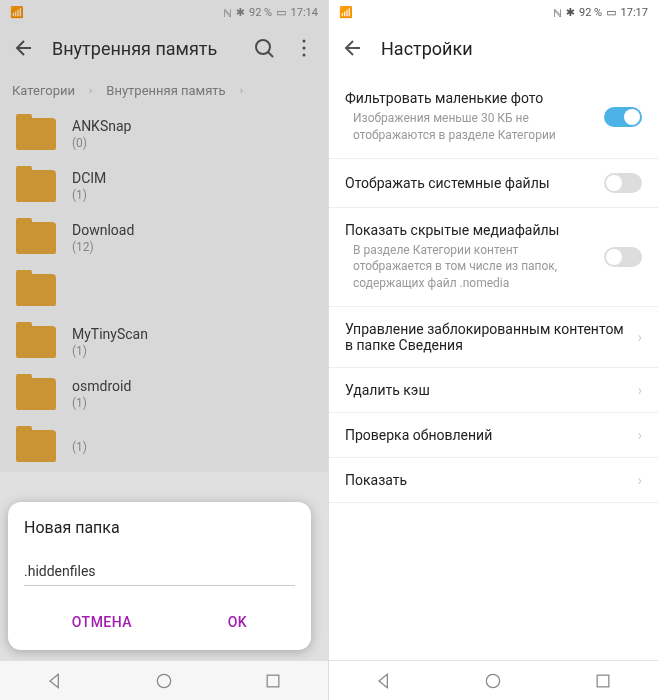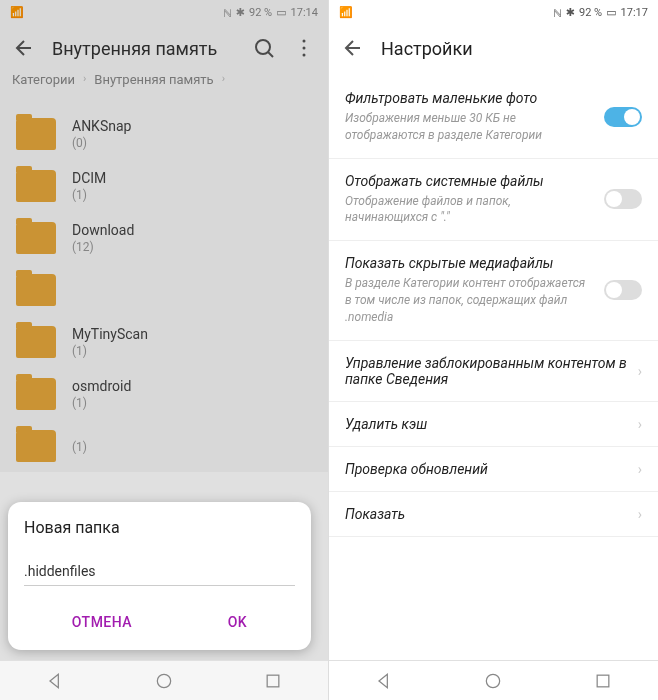--- a/index.html
+++ b/index.html
@@ -10,21 +10,21 @@
 .status-bar { height: 24px; display: flex; justify-content: space-between; align-items: center; padding: 0 10px; font-size: 11px; color: #555; }
 .status-bar.light { background: #f6f6f6; color: #888; }
 .status-left, .status-right { display: flex; align-items: center; gap: 4px; }
 
 .header { height: 48px; display: flex; align-items: center; padding: 0 12px; gap: 16px; }
 .header-left { background: #f6f6f6; }
 .header-title { font-size: 18px; color: #333; flex: 1; font-weight: 400; }
 .header-title.dark { color: #222; }
 .icon-btn { width: 24px; height: 24px; display: flex; align-items: center; justify-content: center; color: #555; cursor: pointer; }
 
-.breadcrumb { height: 36px; display: flex; align-items: flex-start; padding: 0 12px; font-size: 13px; color: #888; background: #f6f6f6; gap: 8px; }
+.breadcrumb { height: 36px; display: flex; align-items: center; padding: 0 12px; font-size: 13px; color: #888; background: #f6f6f6; gap: 14px; }
 .breadcrumb .chev { color: #bbb; font-size: 11px; }
 
 .folder-list { background: #f6f6f6; overflow-y: hidden; }
 .folder-item { display: flex; align-items: center; padding: 10px 16px; gap: 16px; }
 .folder-icon { width: 40px; height: 32px; background: #e6a83c; border-radius: 4px 4px 2px 2px; position: relative; }
 .folder-icon::before { content: ''; position: absolute; top: -4px; left: 0; width: 16px; height: 6px; background: #e6a83c; border-radius: 2px 2px 0 0; }
 .folder-info { flex: 1; }
 .folder-name { font-size: 14px; color: #444; }
 .folder-count { font-size: 12px; color: #999; margin-top: 2px; }
 
@@ -35,23 +35,23 @@
 .dialog-input { width: 100%; border: none; border-bottom: 1px solid #ccc; font-size: 14px; color: #333; padding: 6px 0; outline: none; }
 .dialog-actions { display: flex; justify-content: space-around; margin-top: 16px; padding: 12px 0; }
 .dialog-btn { color: #a21caf; font-size: 14px; font-weight: 500; cursor: pointer; letter-spacing: 0.5px; }
 
 .nav-bar { position: absolute; bottom: 0; left: 0; right: 0; height: 40px; background: #f6f6f6; display: flex; justify-content: space-around; align-items: center; border-top: 1px solid #e0e0e0; }
 .nav-bar.white { background: #fff; }
 .nav-btn { width: 20px; height: 20px; display: flex; align-items: center; justify-content: center; color: #888; }
 
 .settings-list { padding-top: 4px; }
 .setting-item { padding: 14px 16px; border-bottom: 1px solid #eee; display: flex; align-items: center; gap: 10px; }
-.setting-text { flex: 1; font-style: italic; }
+.setting-text { flex: 1; }
 .setting-title { font-size: 14px; color: #222; }
-.setting-sub { font-size: 12px; color: #999; margin-top: 4px; line-height: 1.4; }
+.setting-sub { font-size: 12px; color: #999; margin-top: 4px; line-height: 1.4; margin-left: 8px; }
 .setting-chev { color: #ccc; font-size: 14px; }
 
 .toggle { width: 38px; height: 20px; border-radius: 10px; position: relative; }
 .toggle.on { background: #4db3e6; }
 .toggle.off { background: #ddd; }
 .toggle::after { content: ''; position: absolute; width: 16px; height: 16px; background: #fff; border-radius: 50%; top: 2px; }
 .toggle.on::after { right: 2px; }
 .toggle.off::after { left: 2px; }
 
 svg { width: 100%; height: 100%; }
@@ -206,21 +206,20 @@
       <div class="setting-item">
     <div class="setting-text">
       <div class="setting-title">Фильтровать маленькие фото</div>
       <div class="setting-sub">Изображения меньше 30 КБ не отображаются в разделе Категории</div>
     </div>
     <div class="toggle on"></div>
       </div>
       <div class="setting-item">
     <div class="setting-text">
       <div class="setting-title">Отображать системные файлы</div>
-      <div class="setting-sub">Отображение файлов и папок, начинающихся с "."</div>
     </div>
     <div class="toggle off"></div>
       </div>
       <div class="setting-item">
     <div class="setting-text">
       <div class="setting-title">Показать скрытые медиафайлы</div>
       <div class="setting-sub">В разделе Категории контент отображается в том числе из папок, содержащих файл .nomedia</div>
     </div>
     <div class="toggle off"></div>
       </div>

